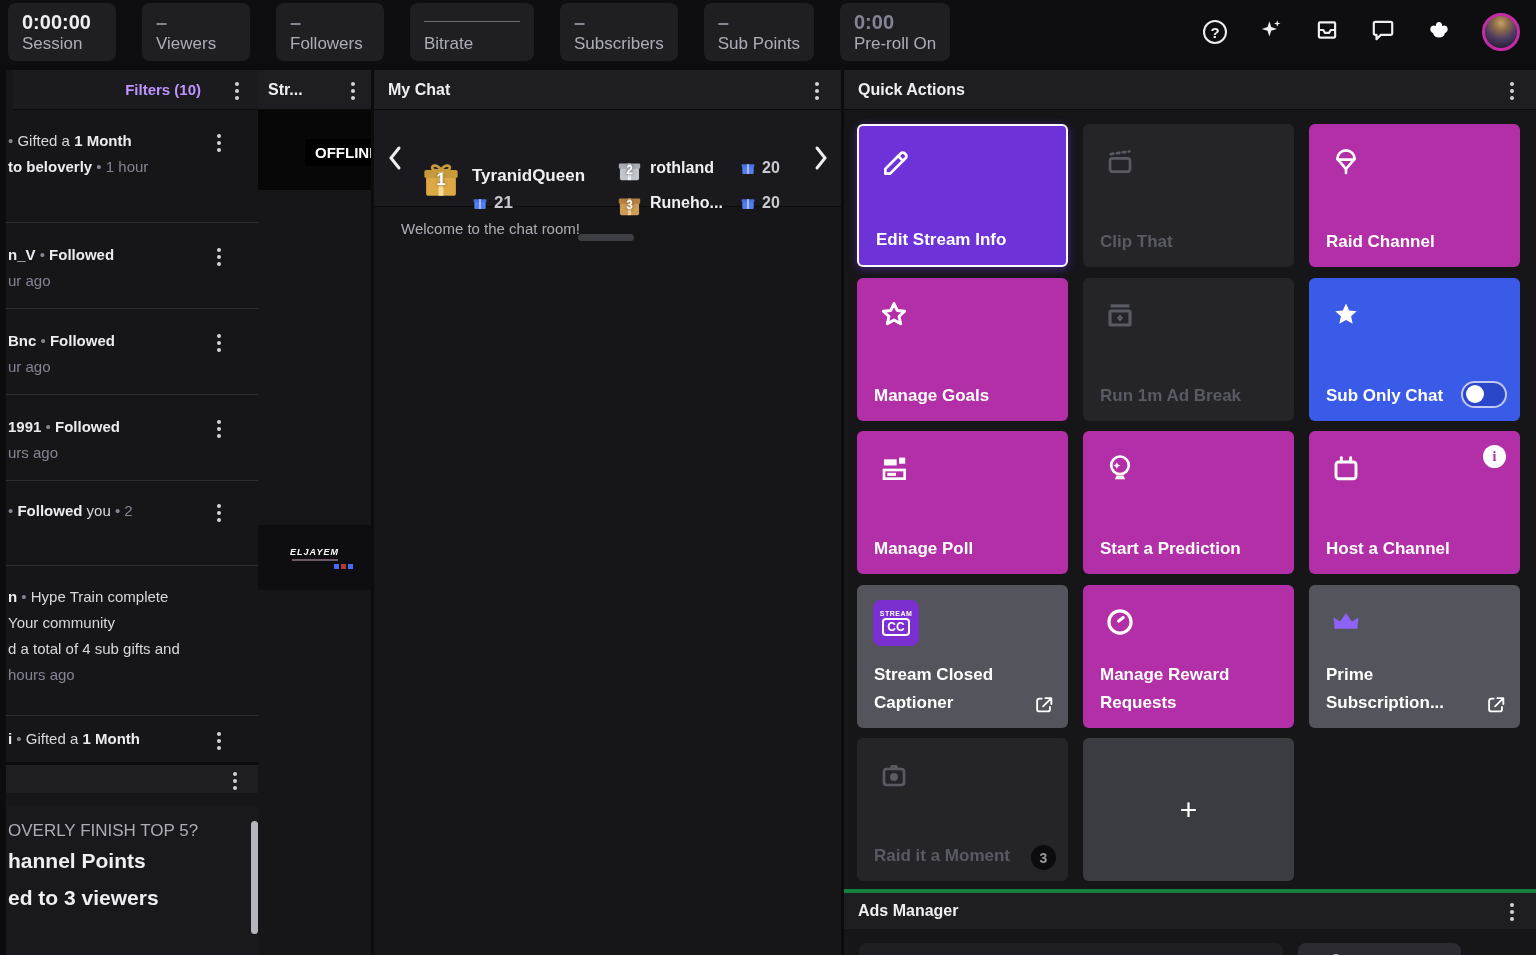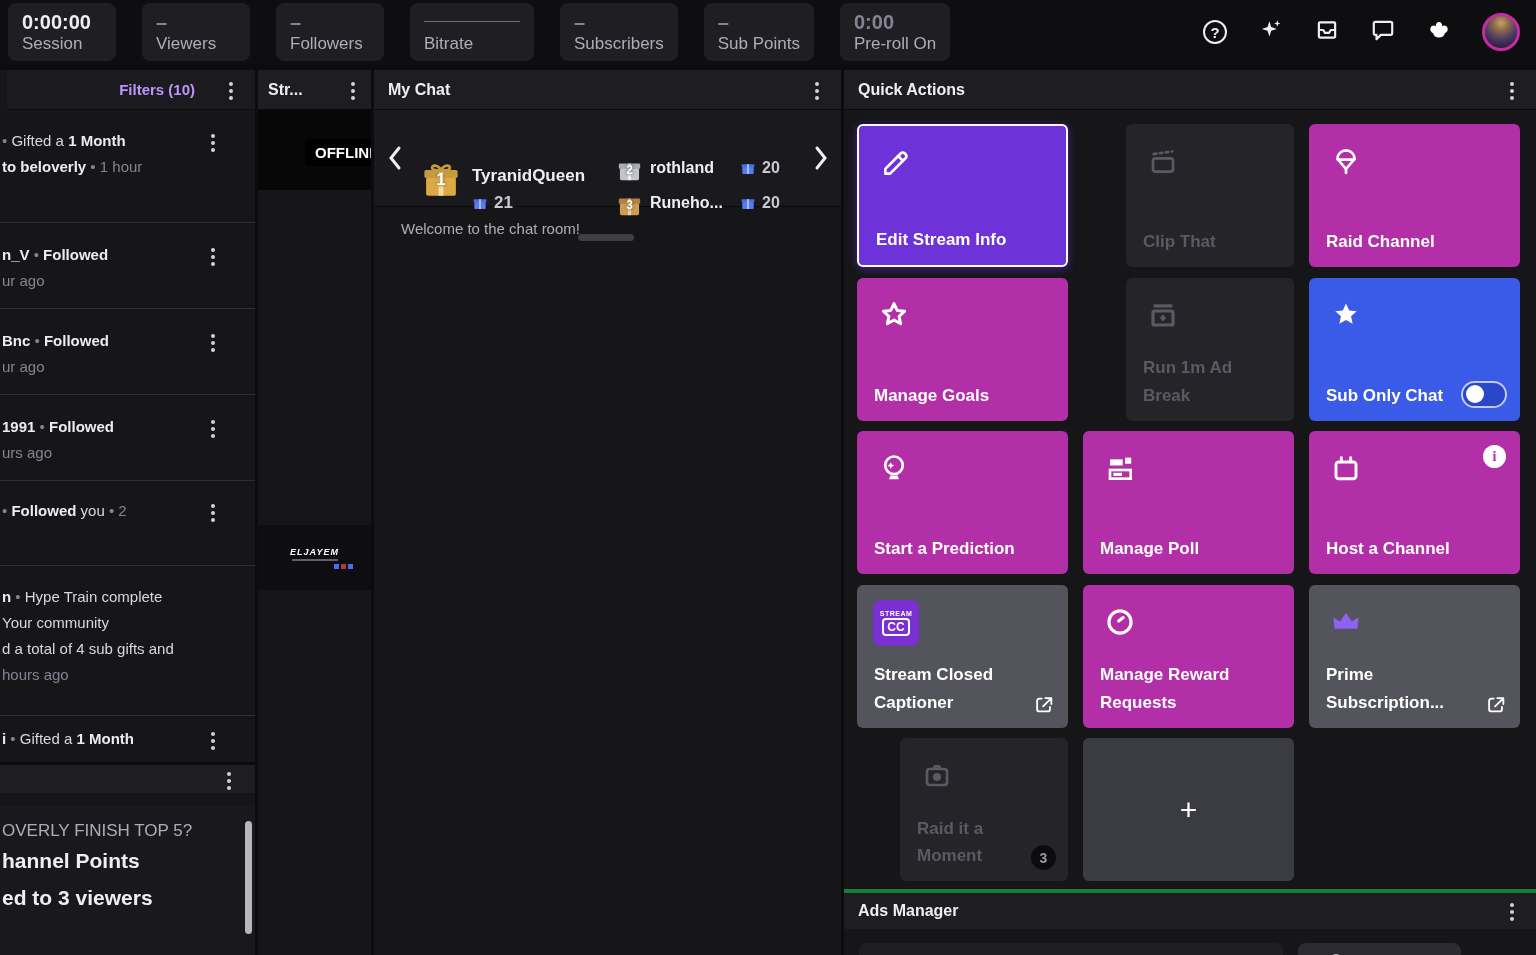--- a/index.html
+++ b/index.html
@@ -29,21 +29,21 @@
   .panel{position:absolute;top:70px;bottom:0;background:#161619;overflow:hidden;}
   .phead{height:40px;background:#1e1e22;border-bottom:1px solid #0b0b0d;position:relative;
          display:flex;align-items:center;padding:0 14px;}
   .ptitle{font-size:16px;font-weight:bold;color:#efeff1;white-space:nowrap;}
   .kebab{position:absolute;width:4px;height:4px;border-radius:50%;background:#d2d2d8;
          box-shadow:0 7px 0 #d2d2d8,0 14px 0 #d2d2d8;cursor:pointer;}
   .phead .kebab{right:22px;top:12px;}
   .divider{position:absolute;left:0;right:0;height:1px;background:#2e2e33;}
 
   
-  #feed{left:0;width:255px;padding-left:7px;}
+  #feed{left:6px;width:255px;padding-left:7px;}
   #feed .phead{justify-content:flex-end;padding-right:60px;background:#1b1b1f;}
   #filters-link{font-size:15px;font-weight:bold;color:#bf94ff;cursor:pointer;}
   .feed-body{position:absolute;top:40px;left:0;right:0;bottom:0;font-size:15px;}
   .fi{position:absolute;left:2px;right:30px;line-height:26px;color:#d8d8de;}
   .fi .meta{color:#848494}
   .fi .nm,.fi b{color:#ececf0}
   .fi-kebab{left:auto;right:40px;}
   .mini-head{position:absolute;left:0;right:0;height:31px;background:#1e1e22;border-top:3px solid #0b0b0d;}
   .mini-head .kebab{right:24px;top:7px;}
   #redeem{position:absolute;left:0;right:0;bottom:0;top:696px;background:#19191d;padding:14px 10px 0 2px;}
@@ -84,21 +84,21 @@
   #qa-grid{position:absolute;top:54px;left:13px;display:grid;
            grid-template-columns:repeat(3,211px);grid-auto-rows:143px;gap:10.5px 15px;}
   .tile{position:relative;border-radius:6px;cursor:pointer;}
   .ticon{position:absolute;top:21px;left:21px;width:32px;height:32px;color:#fff;}
   .ticon svg{width:32px;height:32px;}
   .tlabel{position:absolute;left:17px;right:12px;bottom:11px;font-size:17px;font-weight:bold;
           color:#fff;line-height:1.62;}
   .tile.purple{background:#6d32d8;border:2px solid #fbfbfd;box-shadow:0 2px 8px rgba(109,50,216,.55);}
   .tile.magenta{background:#b32fa7;}
   .tile.blue{background:#3a5ae8;}
-  .tile.disabled{background:#242429;cursor:default;margin-left:43px;}
+  .tile.disabled{background:#242429;cursor:default;}
   .tile.disabled .tlabel,.tile.disabled .ticon{color:#5a5a64;}
   .tile.gray{background:#54555c;}
   .tile.plus{background:#3b3b42;display:flex;align-items:center;justify-content:center;}
   .tile.plus .pl{font-size:30px;font-weight:300;color:#fff;line-height:1;}
   .tile.subonly .tlabel{right:74px;}
   .toggle{position:absolute;right:13px;bottom:13px;width:46px;height:27px;border-radius:14px;
           background:#2b47c9;border:2px solid rgba(235,238,252,.78);}
   .toggle .knob{position:absolute;left:3px;top:2.5px;width:18px;height:18px;border-radius:50%;background:#fff;}
   .corner-icon{position:absolute;right:13px;bottom:12px;width:22px;height:22px;color:#fff;}
   .corner-icon svg{width:22px;height:22px;}
@@ -429,39 +429,39 @@
           </svg>
       </span>
       <span class="tlabel">Sub Only Chat</span>
       <span class="toggle">
           <span class="knob"></span>
         </span>
     </div>
 
     <div class="tile magenta">
       <span class="ticon">
-        <svg viewBox="0 0 24 24" fill="none" stroke="currentColor" stroke-width="2">
-            <circle cx="12" cy="10" r="6.6"></circle>
-            <path d="M9.6 7.6l.8 1.8 1.8.8-1.8.8-.8 1.8-.8-1.8-1.8-.8 1.8-.8z" fill="currentColor" stroke="none"></path>
-            <path d="M8.2 20.5h7.6l-1.3-3.1a7.2 7.2 0 0 1-5 0z" fill="currentColor" stroke="none"></path>
-          </svg>
-      </span>
-      <span class="tlabel">Start a Prediction</span>
-    </div>
-
-    <div class="tile magenta">
-      <span class="ticon">
         <svg viewBox="0 0 24 24" fill="currentColor">
             <rect x="4.5" y="5.5" width="9.5" height="4.6"></rect>
             <rect x="15.8" y="4.2" width="4.6" height="4.6"></rect>
             <rect x="4.5" y="13.5" width="15.5" height="6.5" fill="none" stroke="currentColor" stroke-width="2"></rect>
             <rect x="7" y="15.6" width="6.5" height="2.3"></rect>
           </svg>
       </span>
       <span class="tlabel">Manage Poll</span>
+    </div>
+
+    <div class="tile magenta">
+      <span class="ticon">
+        <svg viewBox="0 0 24 24" fill="none" stroke="currentColor" stroke-width="2">
+            <circle cx="12" cy="10" r="6.6"></circle>
+            <path d="M9.6 7.6l.8 1.8 1.8.8-1.8.8-.8 1.8-.8-1.8-1.8-.8 1.8-.8z" fill="currentColor" stroke="none"></path>
+            <path d="M8.2 20.5h7.6l-1.3-3.1a7.2 7.2 0 0 1-5 0z" fill="currentColor" stroke="none"></path>
+          </svg>
+      </span>
+      <span class="tlabel">Start a Prediction</span>
     </div>
 
     <div class="tile magenta">
       <span class="ticon">
         <svg viewBox="0 0 24 24" fill="none" stroke="currentColor" stroke-width="2.2" stroke-linecap="round">
             <rect x="4.5" y="7.5" width="15" height="12.5" rx="2"></rect>
             <path d="M8.5 7.5V4.2M15.5 7.5V4.2"></path>
           </svg>
       </span>
       <span class="info-badge">i</span>

